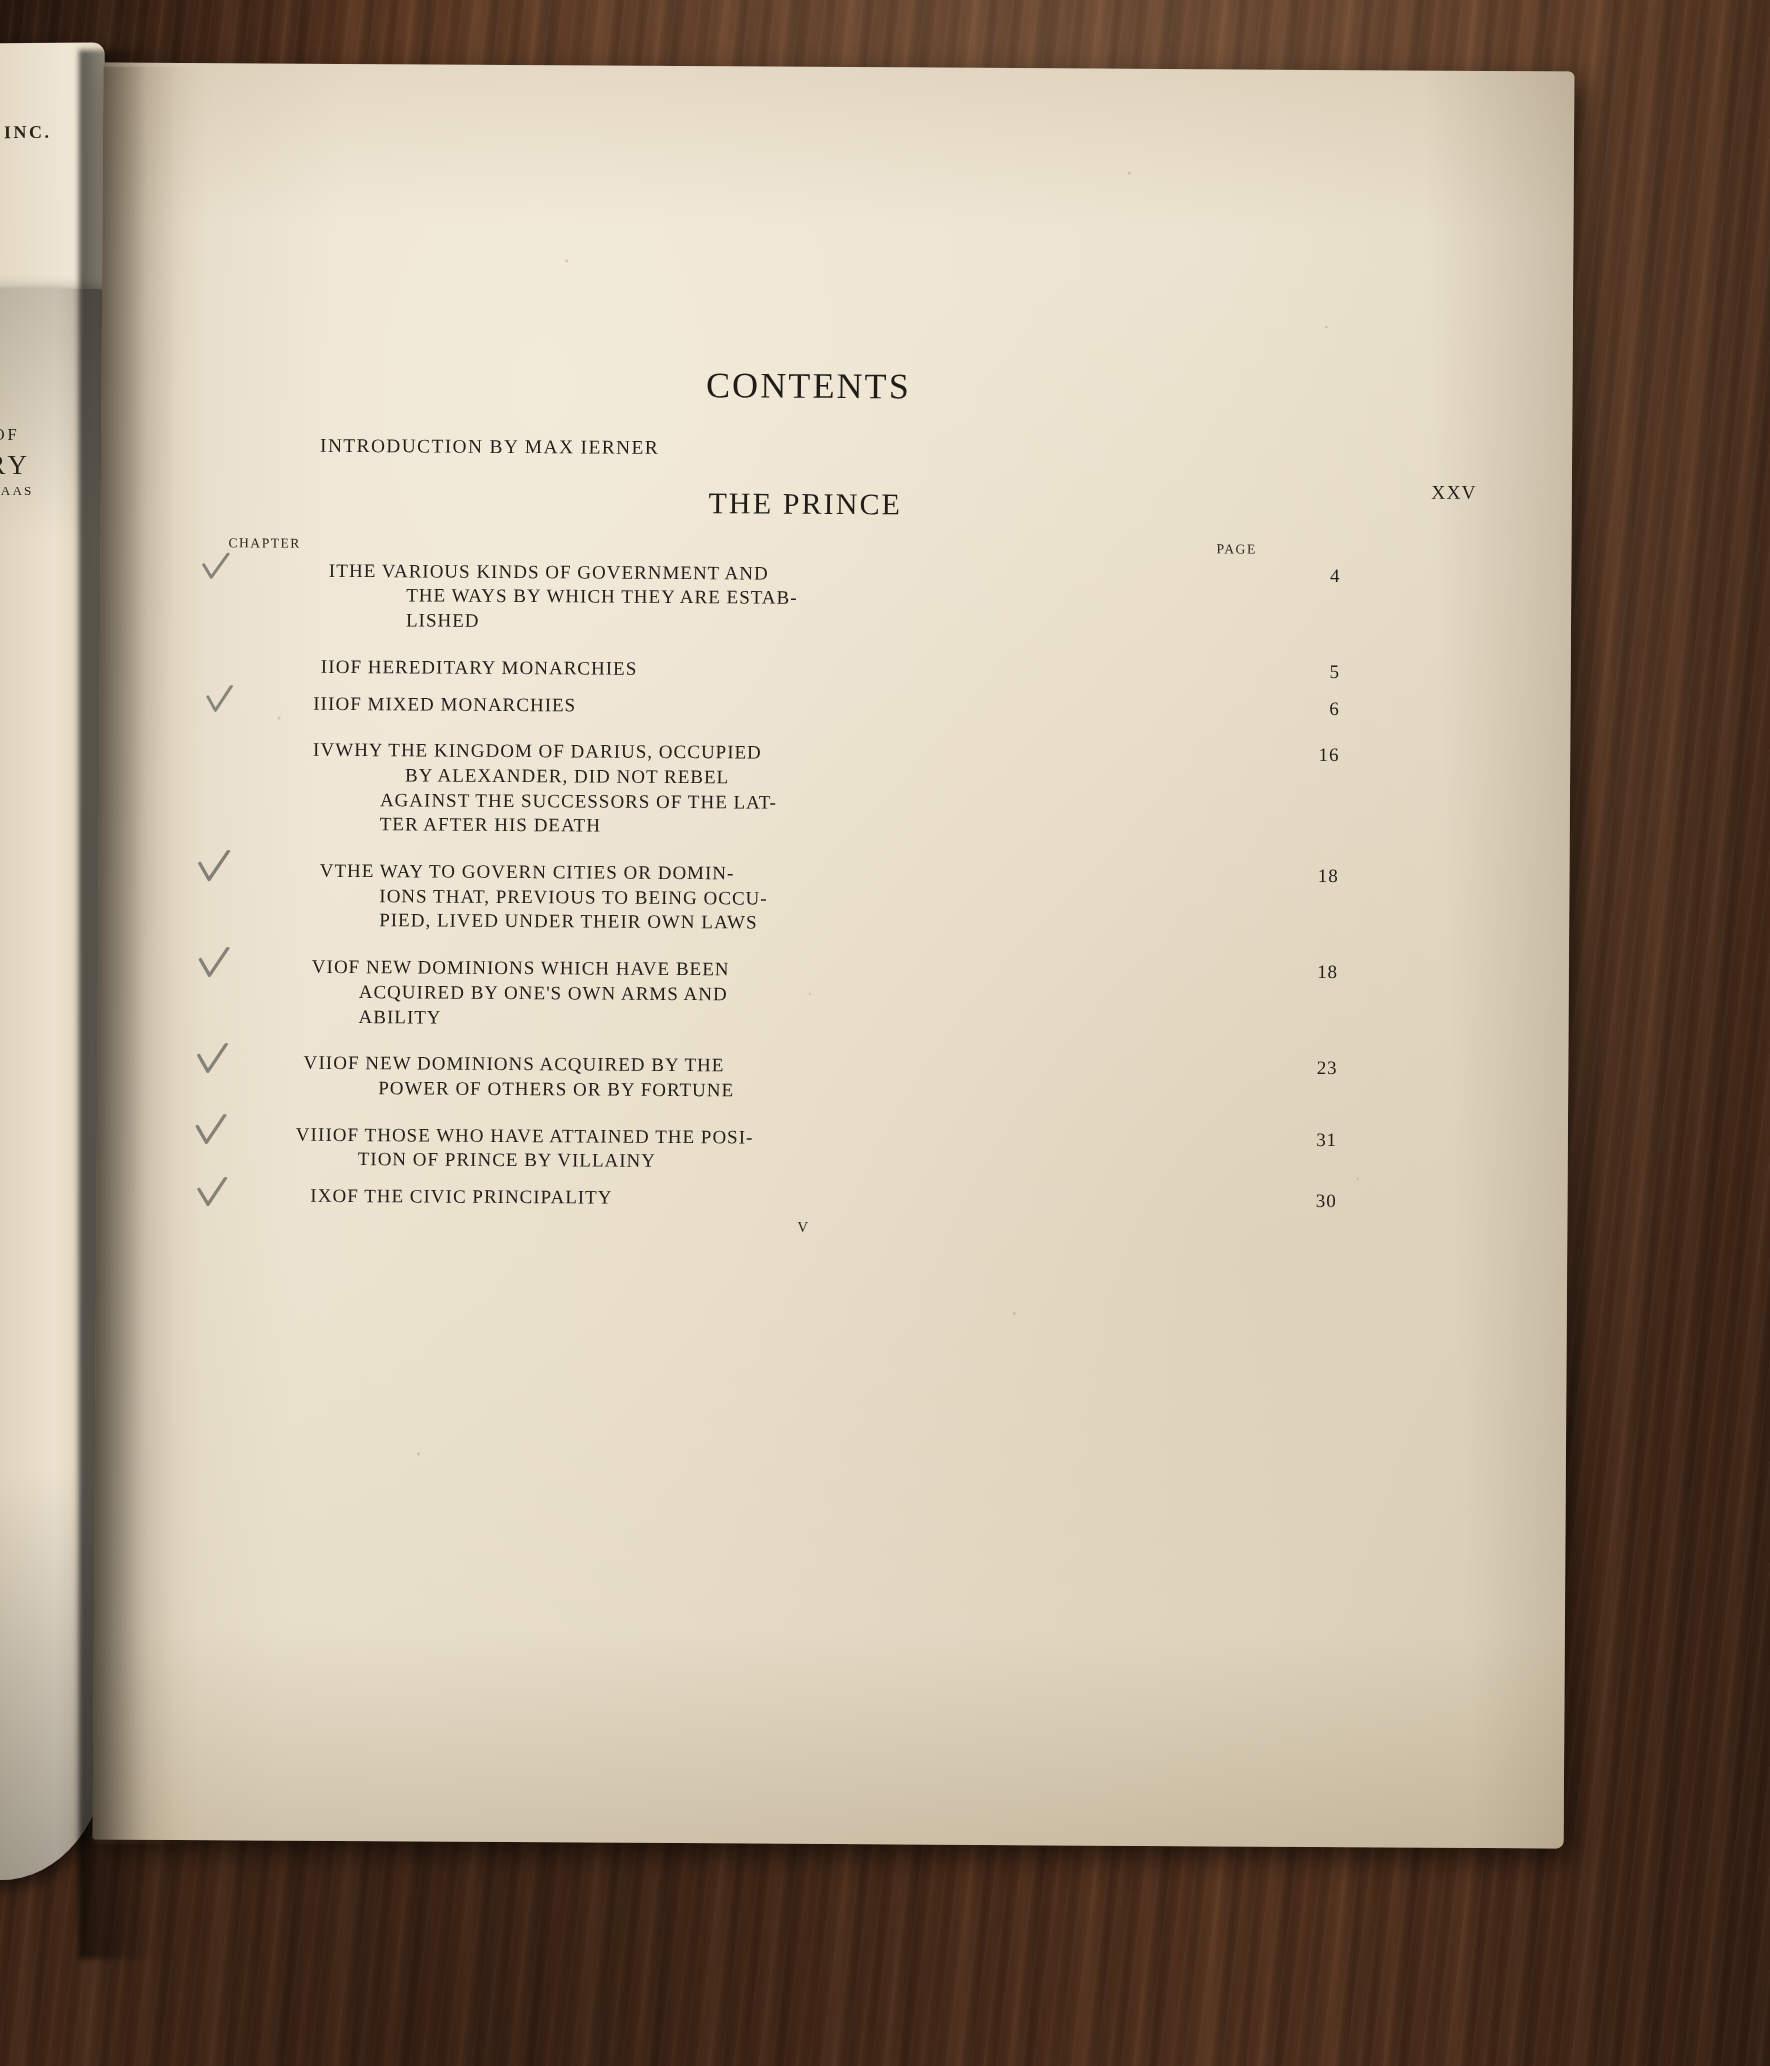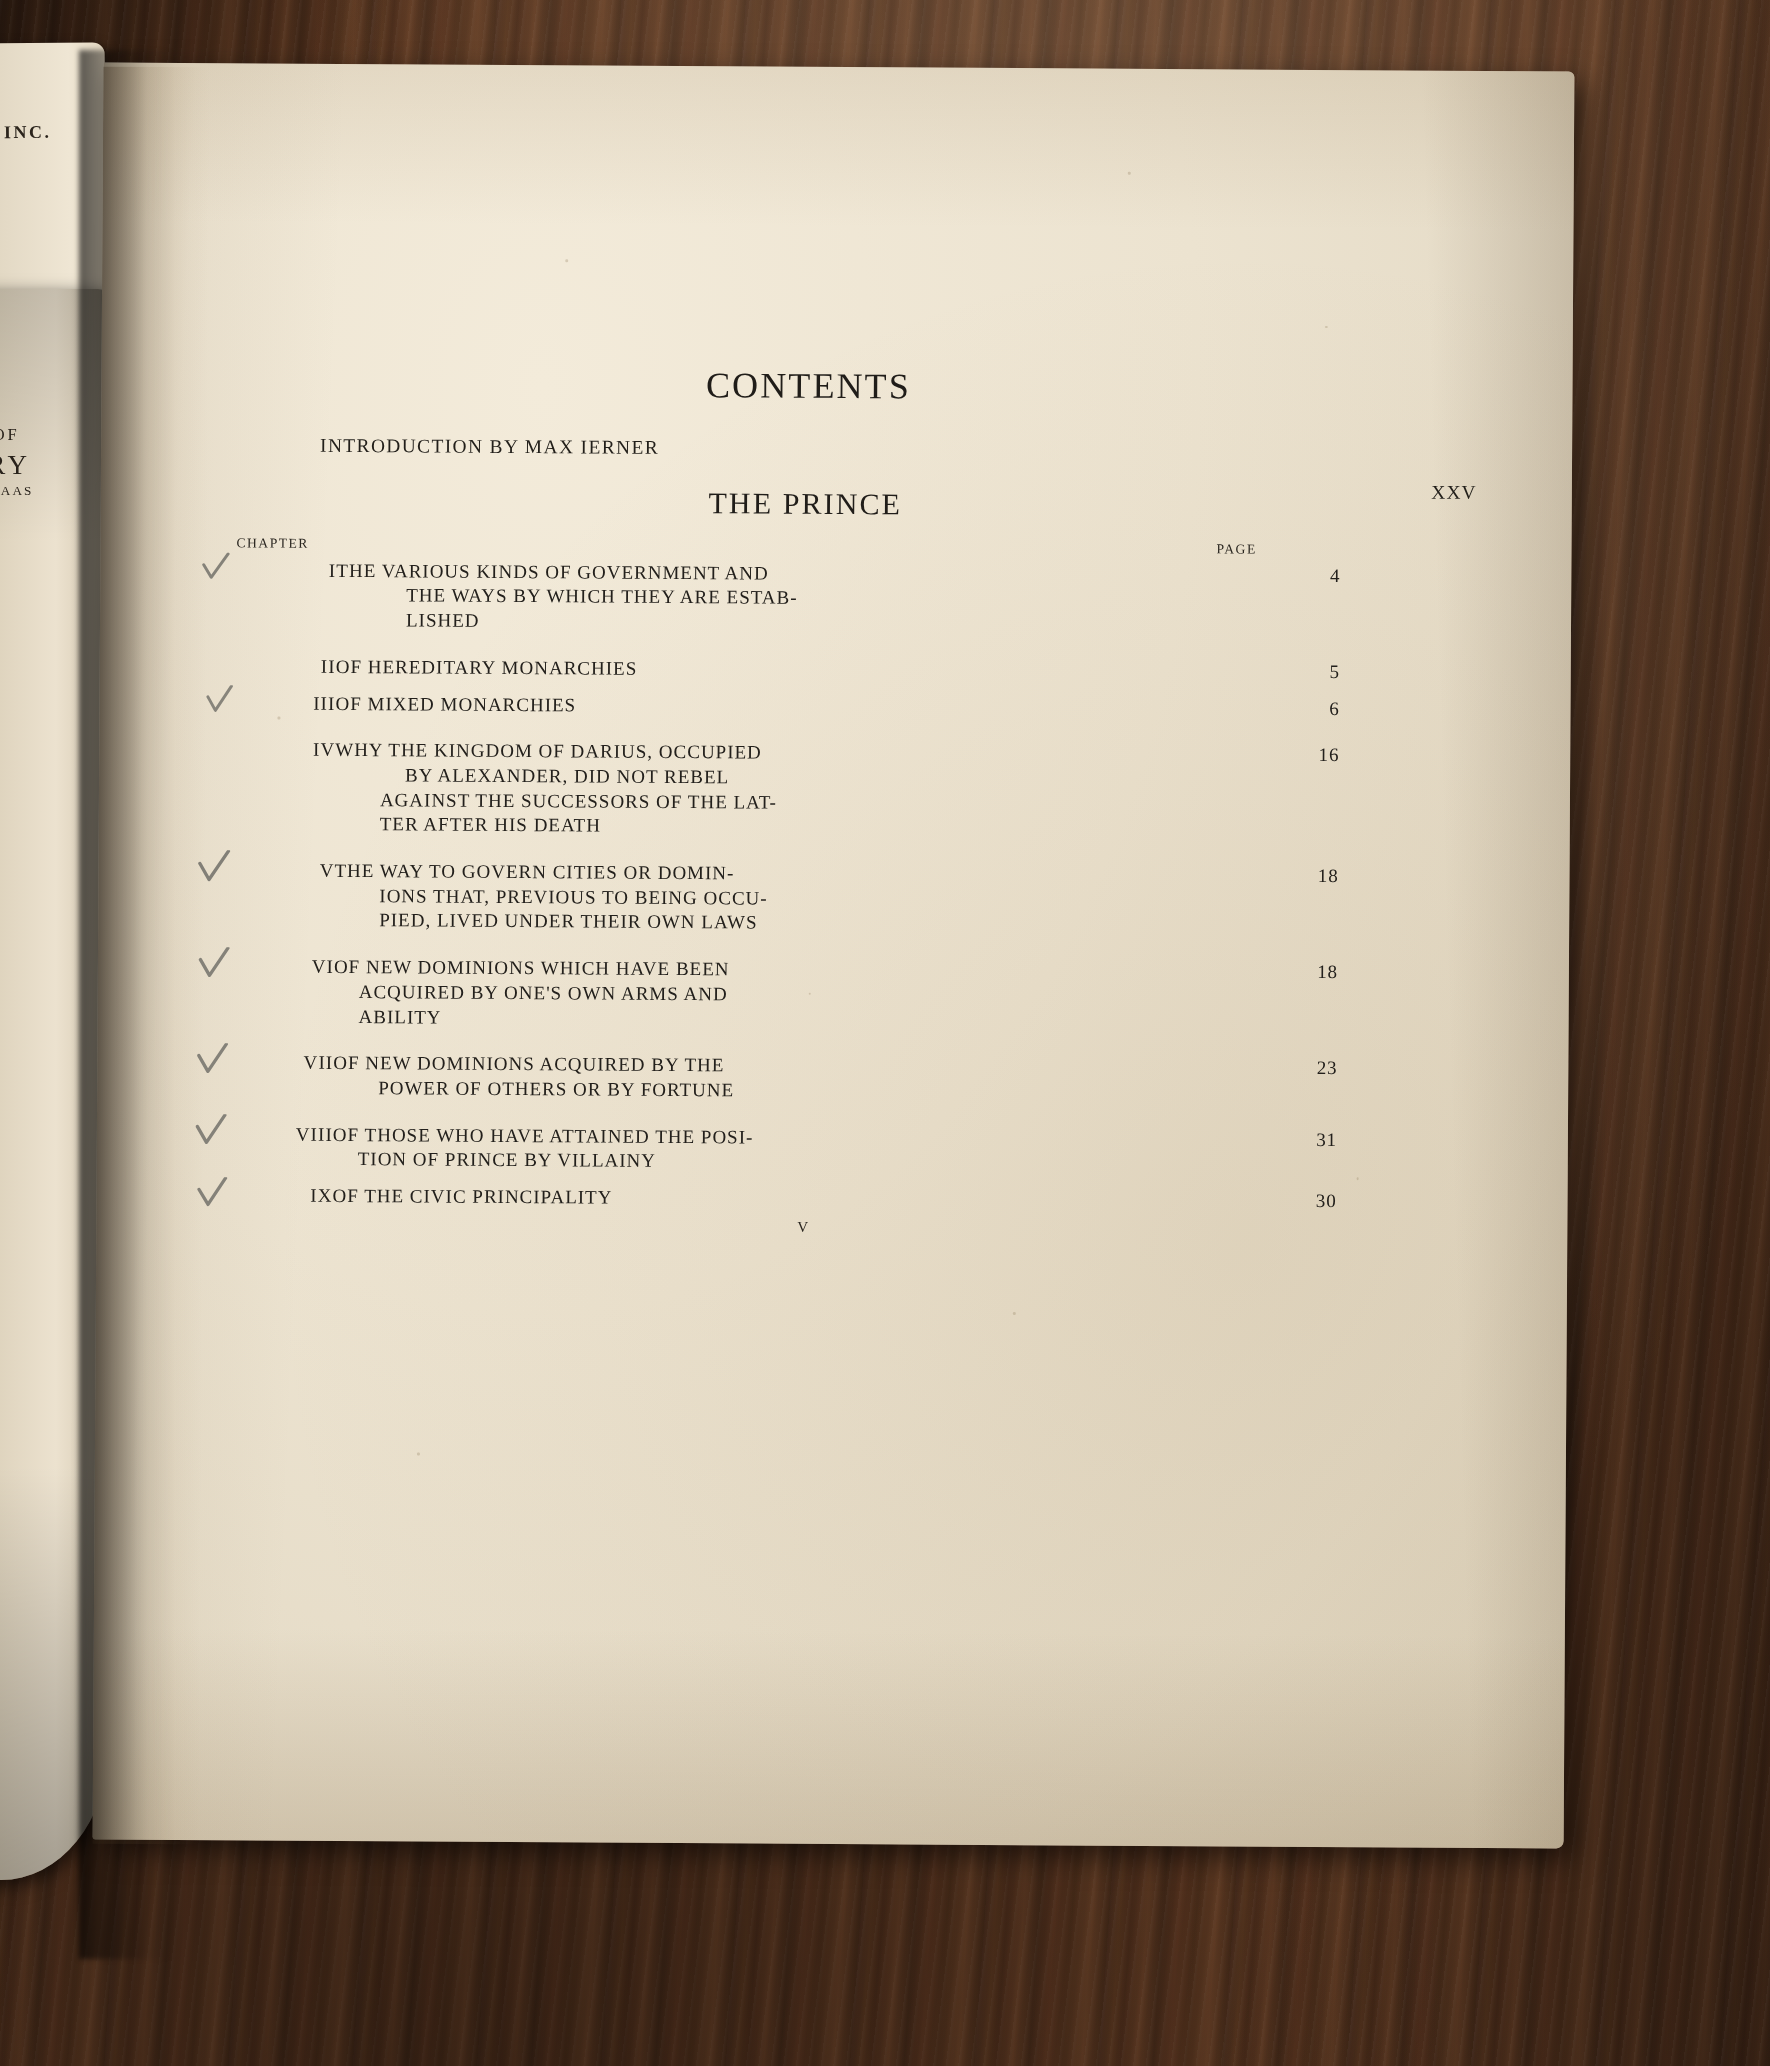--- a/index.html
+++ b/index.html
@@ -187,21 +187,21 @@
 
   .colhead {
     position: relative;
     margin: 18px 0 0 0;
     height: 20px;
     font-size: 13.6px;
     letter-spacing: 1.5px;
     text-transform: uppercase;
     color: #2a2620;
   }
-  .colhead .left  { position: absolute; left: 12px; top: 0; }
+  .colhead .left  { position: absolute; left: 4px; top: 0; }
   .colhead .right { position: absolute; left: 992px; top: 0; font-family: Liberation Serif, serif; }
 
   table.toc {
     border-collapse: collapse;
     width: 1116px;
     margin-top: 2.5px;
   }
   table.toc td { vertical-align: top; padding: 0; }
 
   tr.entry > td { padding-bottom: 0px; }

